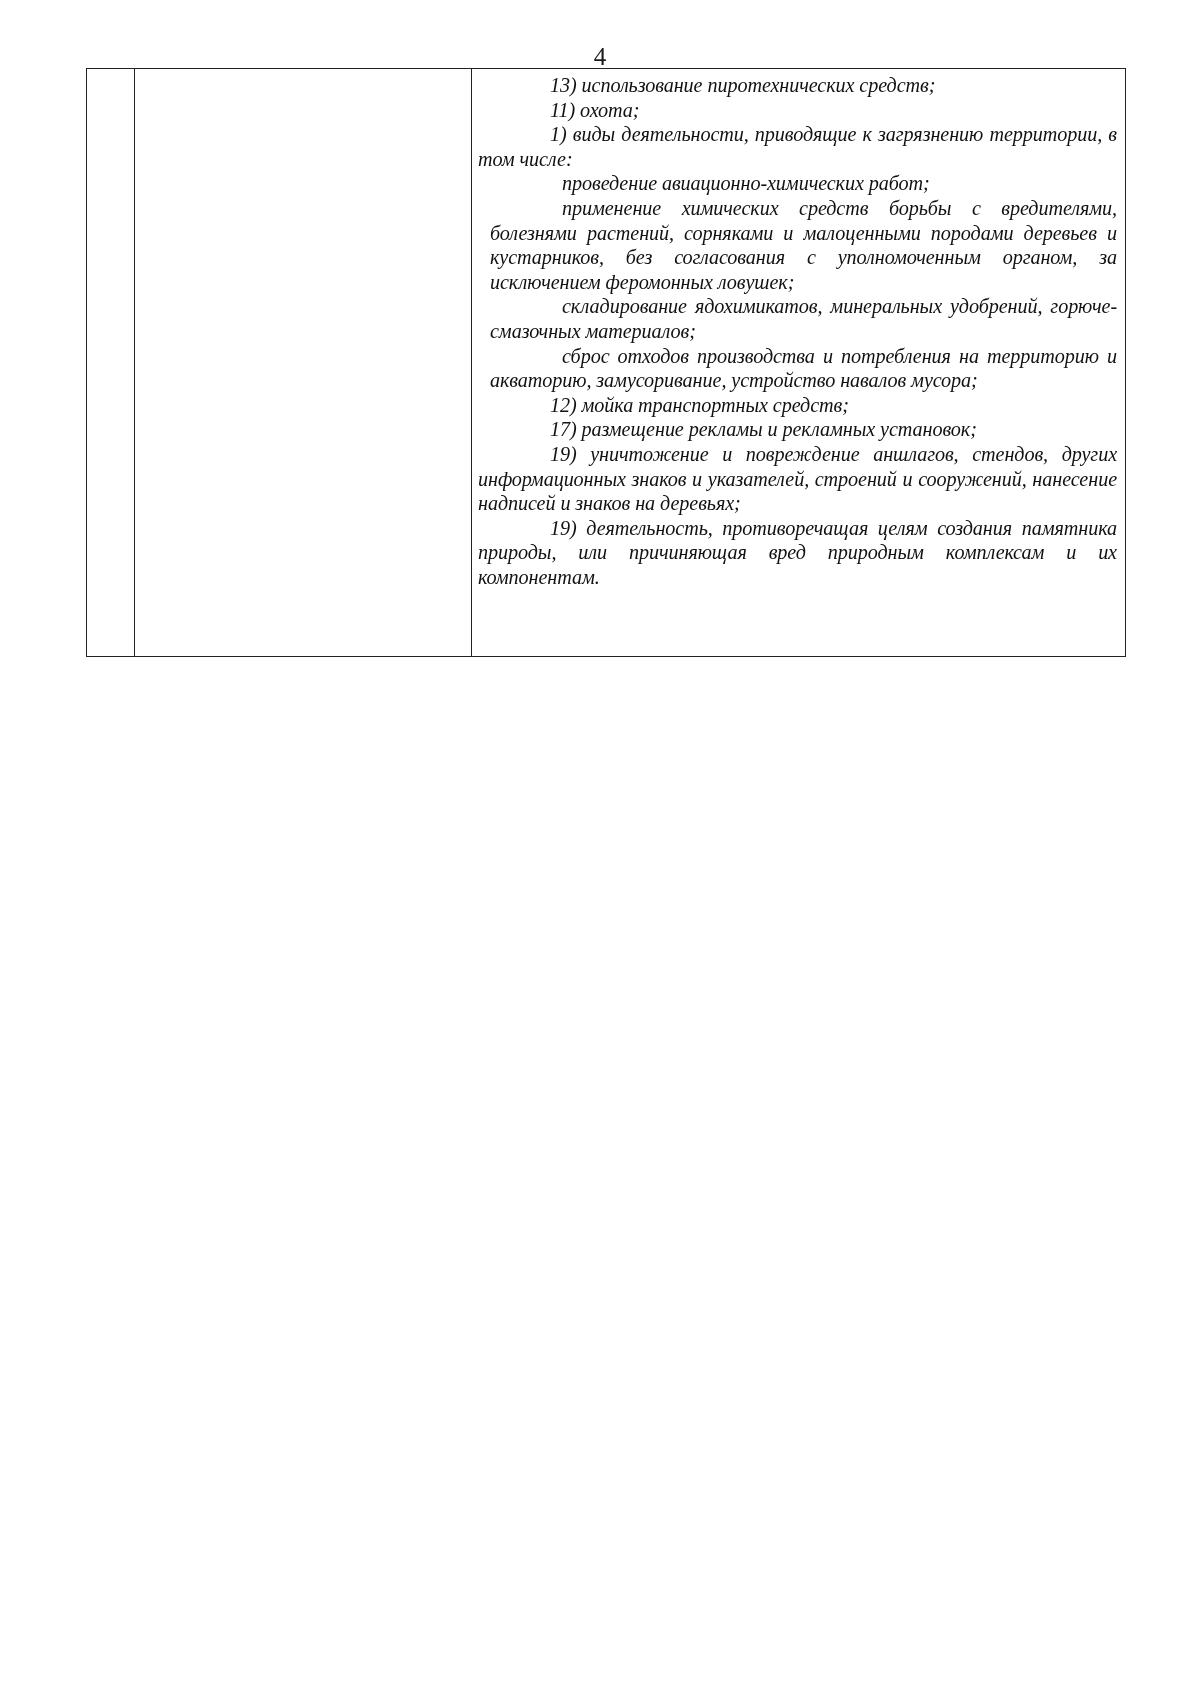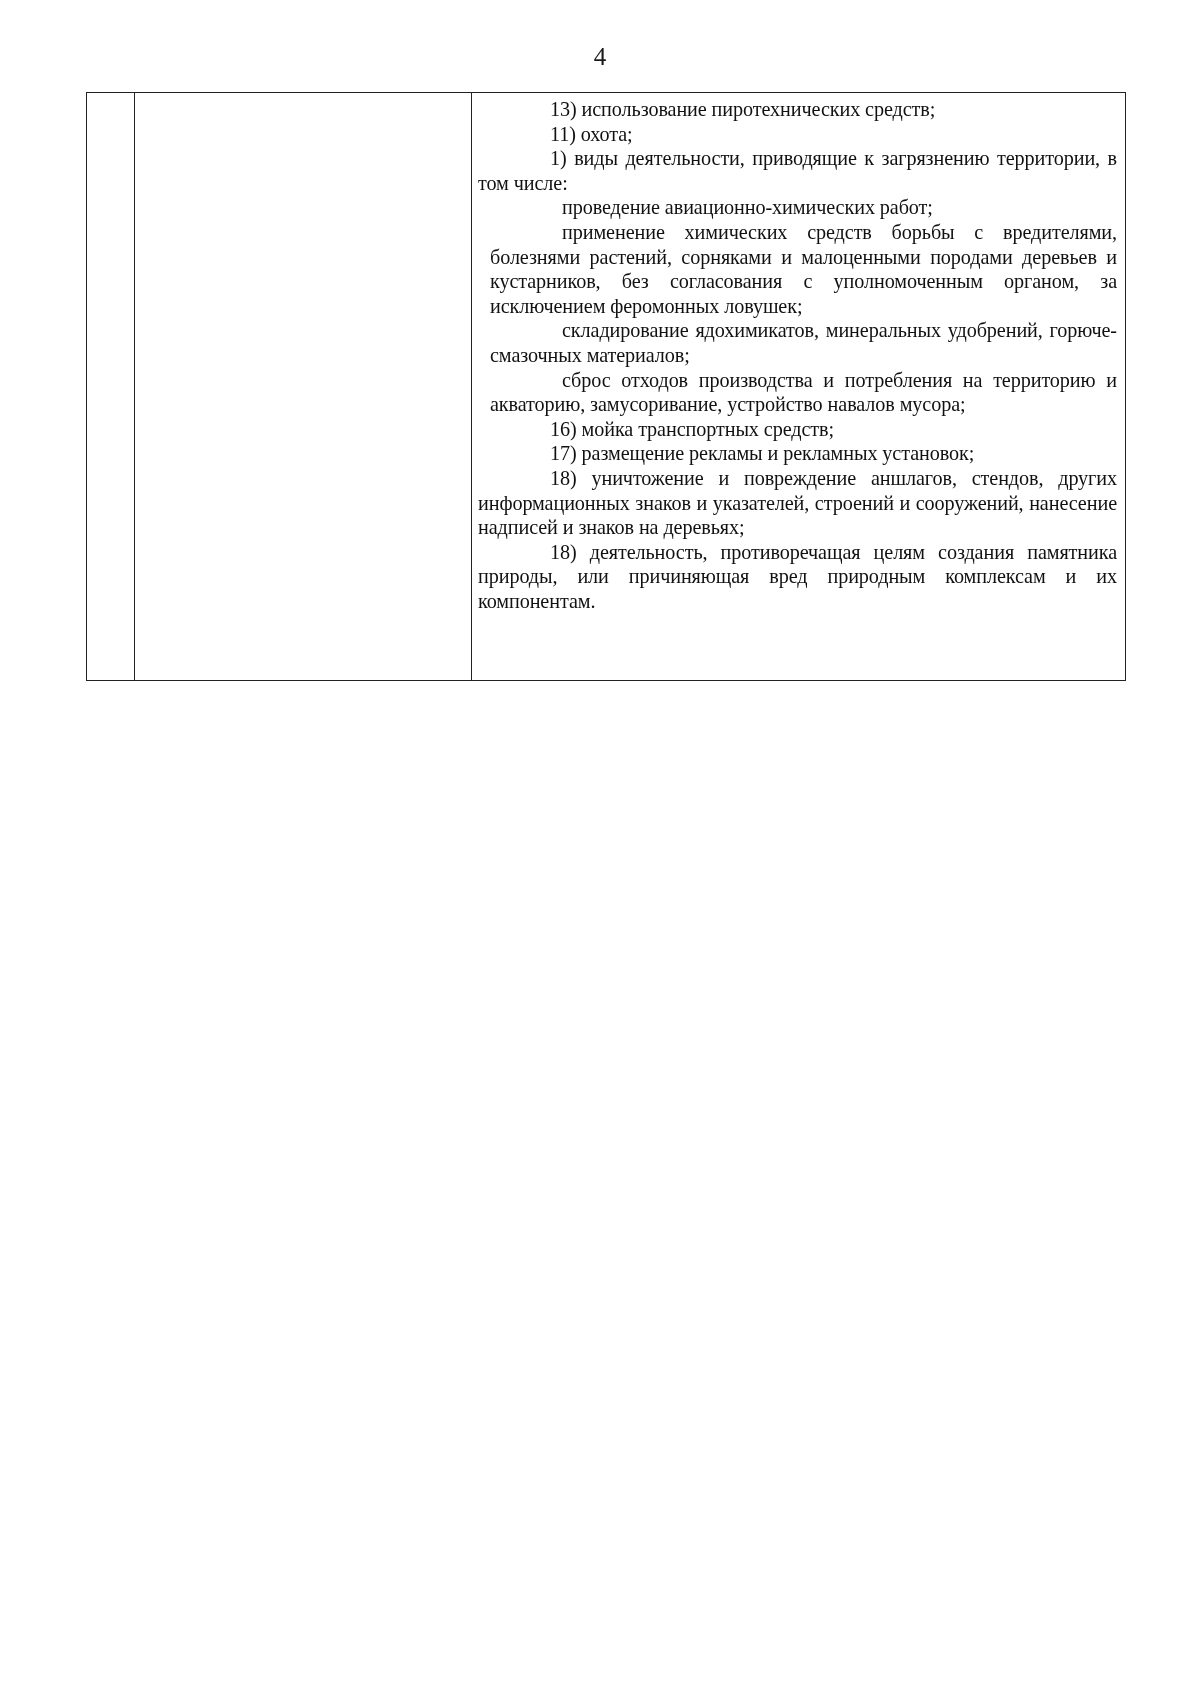--- a/index.html
+++ b/index.html
@@ -21,25 +21,26 @@
       left: 0;
       width: 1200px;
       text-align: center;
       font-size: 25px;
       line-height: 30px;
       color: #1a1a1a;
     }
     .doc-table {
       position: absolute;
       left: 86px;
-      top: 92px;
+      top: 68px;
       width: 1040px;
       height: 589px;
       border-collapse: collapse;
       table-layout: fixed;
+      font-style: italic;
     }
     .doc-table td {
       border: 1.5px solid #222222;
       vertical-align: top;
       padding: 0;
     }
     .col-num { width: 48px; }
     .col-name { width: 337px; }
     .col-content { width: auto; }
     .content-cell {
@@ -77,20 +78,20 @@
     <td></td>
     <td></td>
     <td class="content-cell">
       <p class="para indent">13) использование пиротехнических средств;</p>
       <p class="para indent">11) охота;</p>
       <p class="para indent">1) виды деятельности, приводящие к загрязнению территории, в том числе:</p>
       <p class="para indent-wide">проведение авиационно-химических работ;</p>
       <p class="para indent-wide">применение химических средств борьбы с вредителями, болезнями растений, сорняками и малоценными породами деревьев и кустарников, без согласования с уполномоченным органом, за исключением феромонных ловушек;</p>
       <p class="para indent-wide">складирование ядохимикатов, минеральных удобрений, горюче-смазочных материалов;</p>
       <p class="para indent-wide">сброс отходов производства и потребления на территорию и акваторию, замусоривание, устройство навалов мусора;</p>
-      <p class="para indent">16) мойка транспортных средств;</p>
+      <p class="para indent">12) мойка транспортных средств;</p>
       <p class="para indent">17) размещение рекламы и рекламных установок;</p>
-      <p class="para indent">18) уничтожение и повреждение аншлагов, стендов, других информационных знаков и указателей, строений и сооружений, нанесение надписей и знаков на деревьях;</p>
-      <p class="para indent">18) деятельность, противоречащая целям создания памятника природы, или причиняющая вред природным комплексам и их компонентам.</p>
+      <p class="para indent">19) уничтожение и повреждение аншлагов, стендов, других информационных знаков и указателей, строений и сооружений, нанесение надписей и знаков на деревьях;</p>
+      <p class="para indent">19) деятельность, противоречащая целям создания памятника природы, или причиняющая вред природным комплексам и их компонентам.</p>
     </td>
   </tr>
 </tbody>
   </table>
 
 </body></html>

